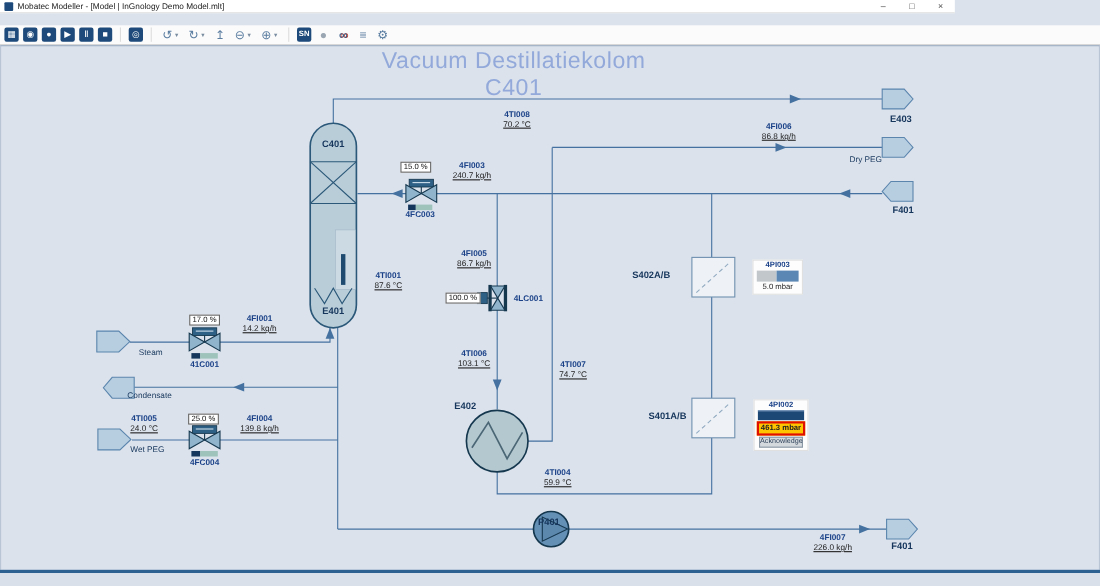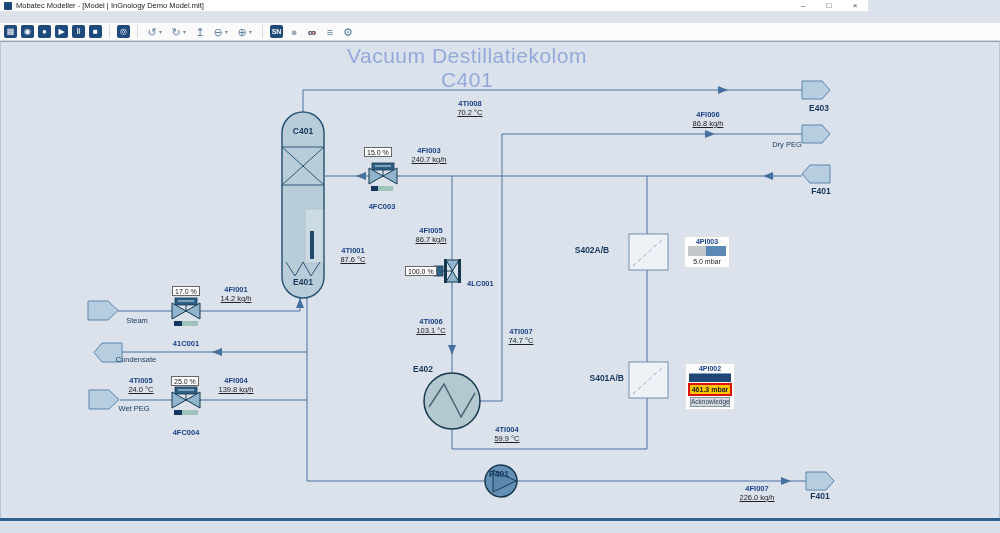--- a/index.html
+++ b/index.html
@@ -36,21 +36,21 @@
 
   .dtitle { position:absolute; left:331px; top:44px; width:272px; text-align:center; font-size:21px;
     color:#92a9da; z-index:10; letter-spacing:0.5px; }
 
   .tag { position:absolute; width:70px; text-align:center; z-index:10; }
   .tlabel { font-size:7.5px; font-weight:bold; color:#1a4188; line-height:9px; }
   .tvalue { font-size:7.5px; color:#222; line-height:10px;text-decoration:underline; }
 
   .eqlabel { position:absolute; font-size:8.5px; font-weight:bold; color:#16365c; z-index:10; text-align:center; }
   .stlabel { position:absolute; font-size:7.5px; color:#16365c; z-index:10; text-align:center; }
-  .vlabel  { position:absolute; font-size:7.5px; font-weight:bold; color:#1a4188; z-index:10; text-align:center;margin-top:12px; }
+  .vlabel  { position:absolute; font-size:7.5px; font-weight:bold; color:#1a4188; z-index:10; text-align:center; }
 
   .pctbox { position:absolute; background:#ffffff; border:1px solid #666; font-size:7px; color:#111;
     padding:0 2px; height:10px; line-height:9px; z-index:10; }
 
   .panel { position:absolute; background:#fdfdfd; border:1px solid #e0e0e0; z-index:10; text-align:center; }
   .panel .ptag { font-size:7px; font-weight:bold; color:#1a4188; line-height:9px; }
   .bar3 { display:flex; height:10px; margin:0 3px; }
   .bar3 .seg1 { width:19px; background:#c2c7cc; }
   .bar3 .seg2 { width:21px; background:#5b87b5; }
   .pvalue { font-size:7px; color:#222; line-height:9px; margin-top:1px; }
@@ -197,21 +197,21 @@
       <div class="tvalue">86.7 kg/h</div>
     </div>
   <div class="tag" style="left:318px;top:246px">
       <div class="tlabel">4TI001</div>
       <div class="tvalue">87.6 °C</div>
     </div>
   <div class="tag" style="left:201px;top:285px">
       <div class="tlabel">4FI001</div>
       <div class="tvalue">14.2 kg/h</div>
     </div>
-  <div class="tag" style="left:106px;top:376px">
+  <div class="tag" style="left:96px;top:376px">
       <div class="tlabel">4TI005</div>
       <div class="tvalue">24.0 °C</div>
     </div>
   <div class="tag" style="left:201px;top:376px">
       <div class="tlabel">4FI004</div>
       <div class="tvalue">139.8 kg/h</div>
     </div>
   <div class="tag" style="left:396px;top:317px">
       <div class="tlabel">4TI006</div>
       <div class="tvalue">103.1 °C</div>

